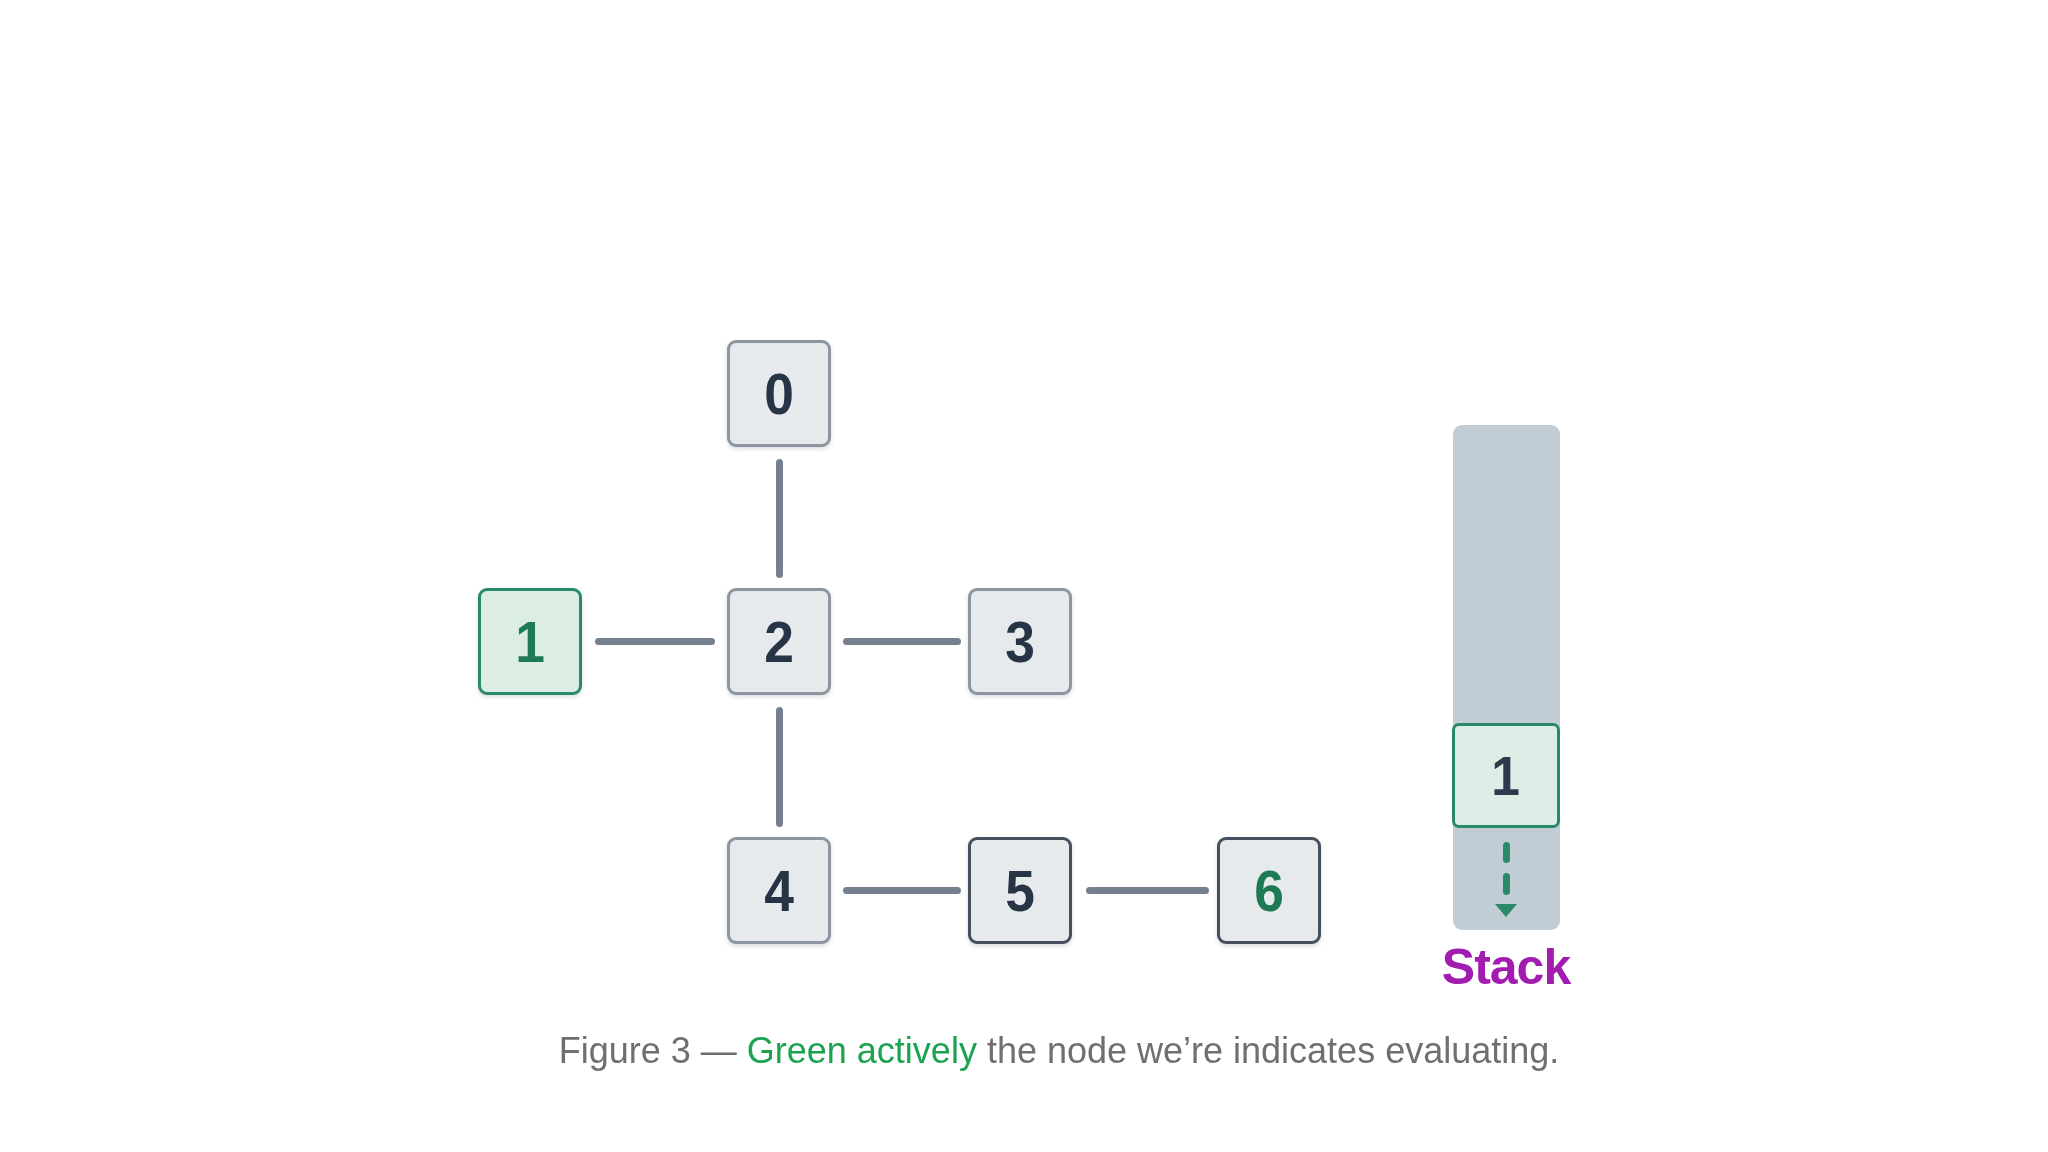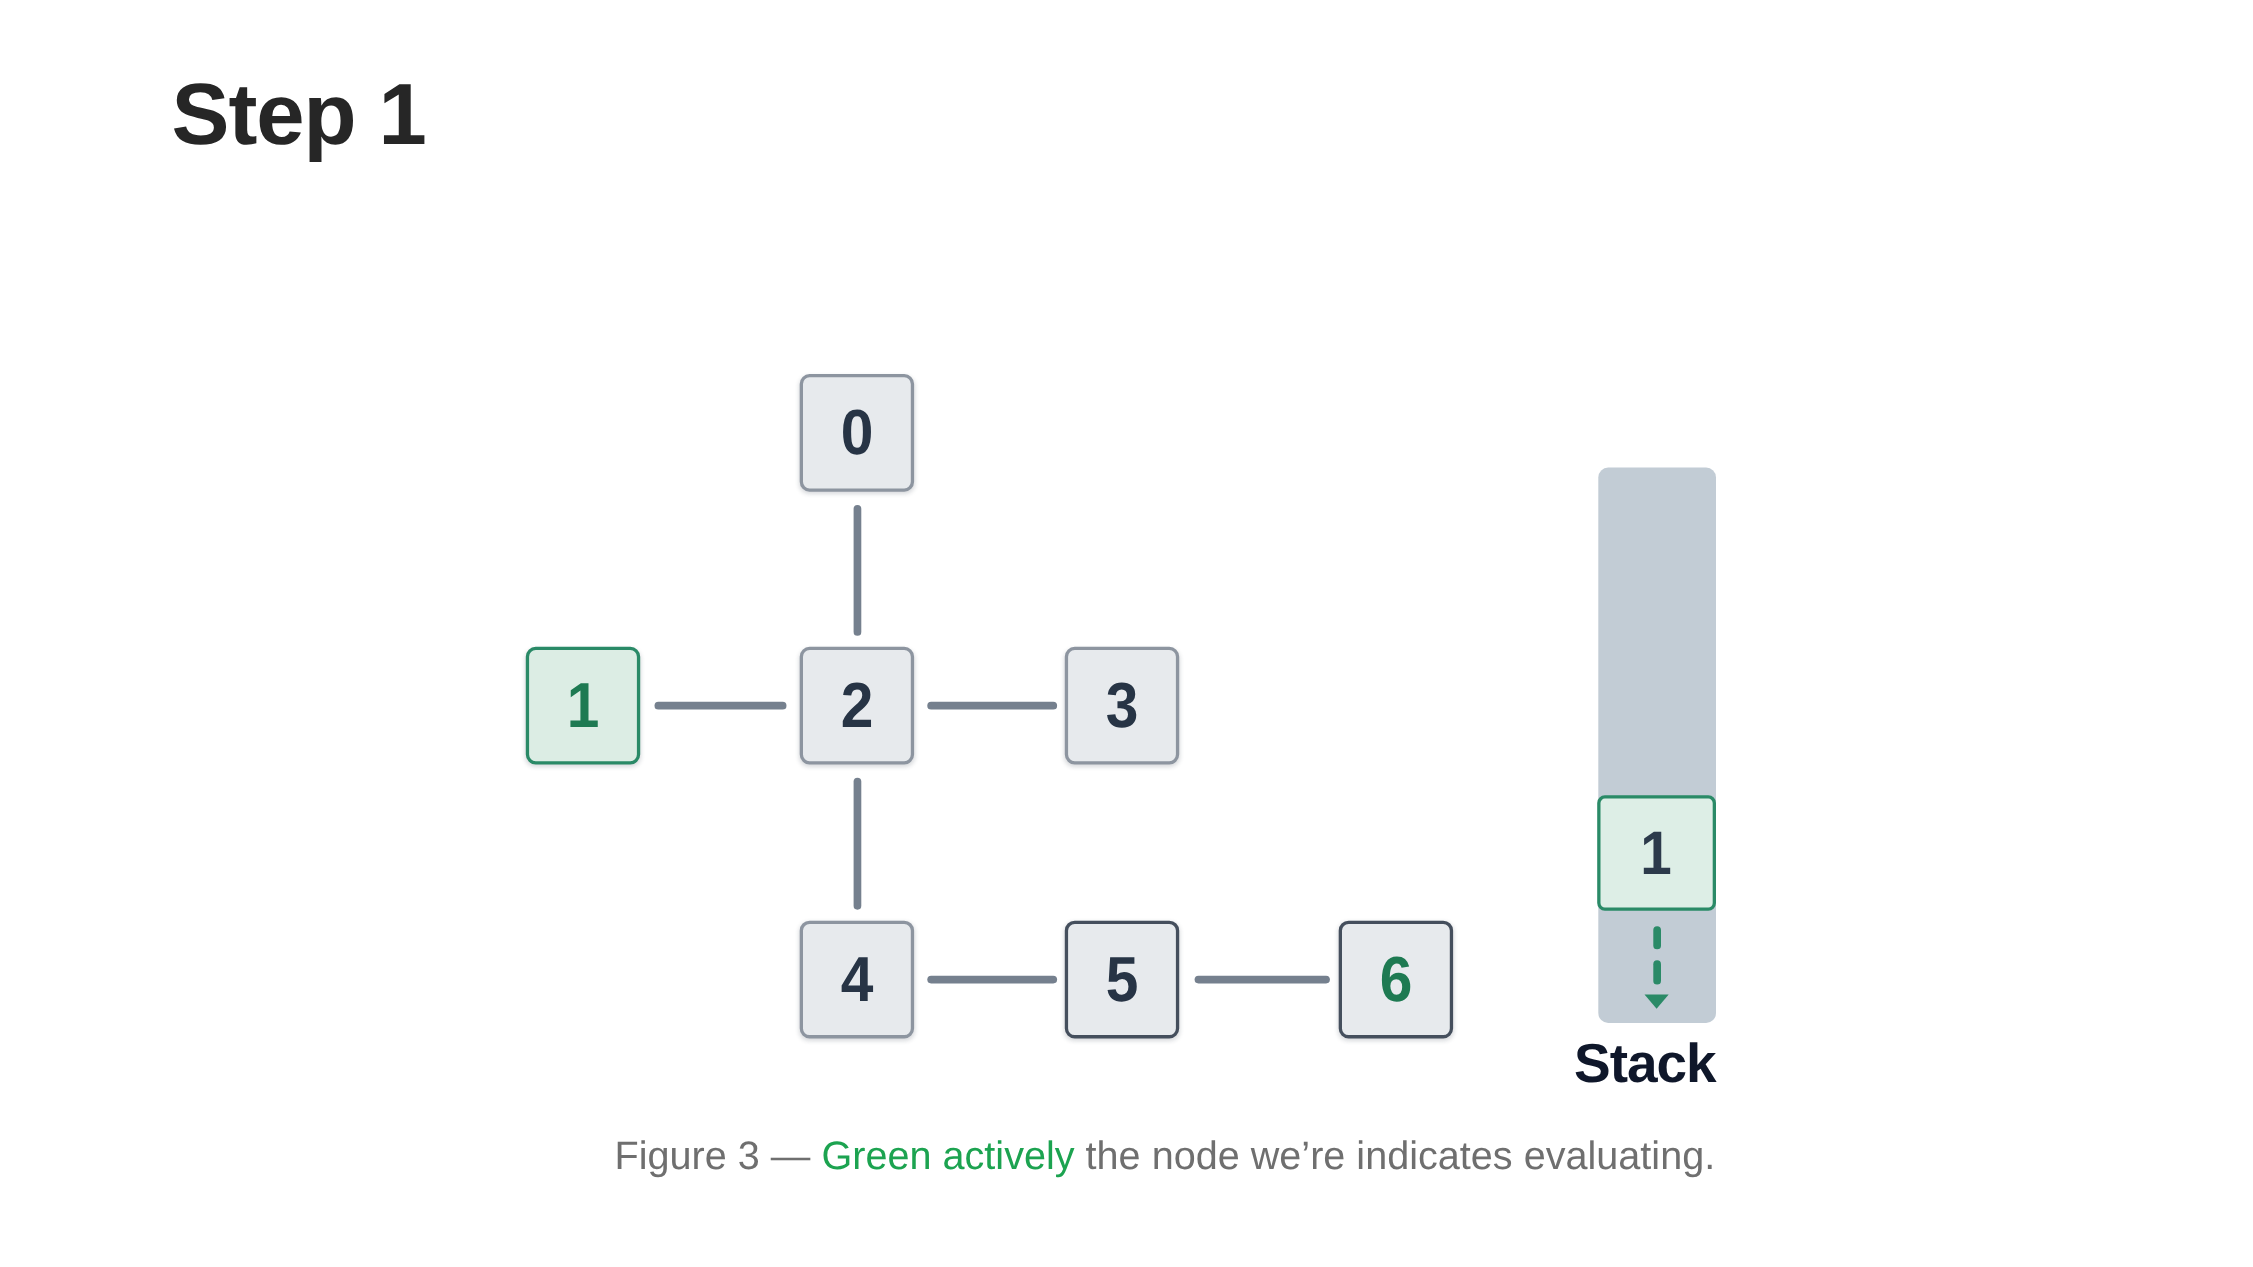--- a/index.html
+++ b/index.html
@@ -117,44 +117,44 @@
     height: 0;
     border-left: 11px solid transparent;
     border-right: 11px solid transparent;
     border-top: 13px solid #2a8a67;
   }
   .stack-label {
     position: absolute;
     left: 1431px;
     top: 938px;
     width: 150px;
+    text-align: center;
     font-size: 50px;
     font-weight: bold;
-    color: #0f172a;
+    color: #a21caf;
     letter-spacing: -1px;
   }
 
   
   .caption {
     position: absolute;
     left: 0;
     top: 1030px;
     width: 2118px;
     text-align: center;
     font-size: 36px;
     color: #6f6f6f;
   }
   .caption .highlight { color: #1ca350; }
 </style>
 </head>
 <body>
 
 <div class="canvas">
 
-  <div class="page-title">Step 1</div>
 
   <div class="edge v e02"></div>
   <div class="edge h e12"></div>
   <div class="edge h e23"></div>
   <div class="edge v e24"></div>
   <div class="edge h e45"></div>
   <div class="edge h e56"></div>
 
   <div class="node n0">
     <span>0</span>

